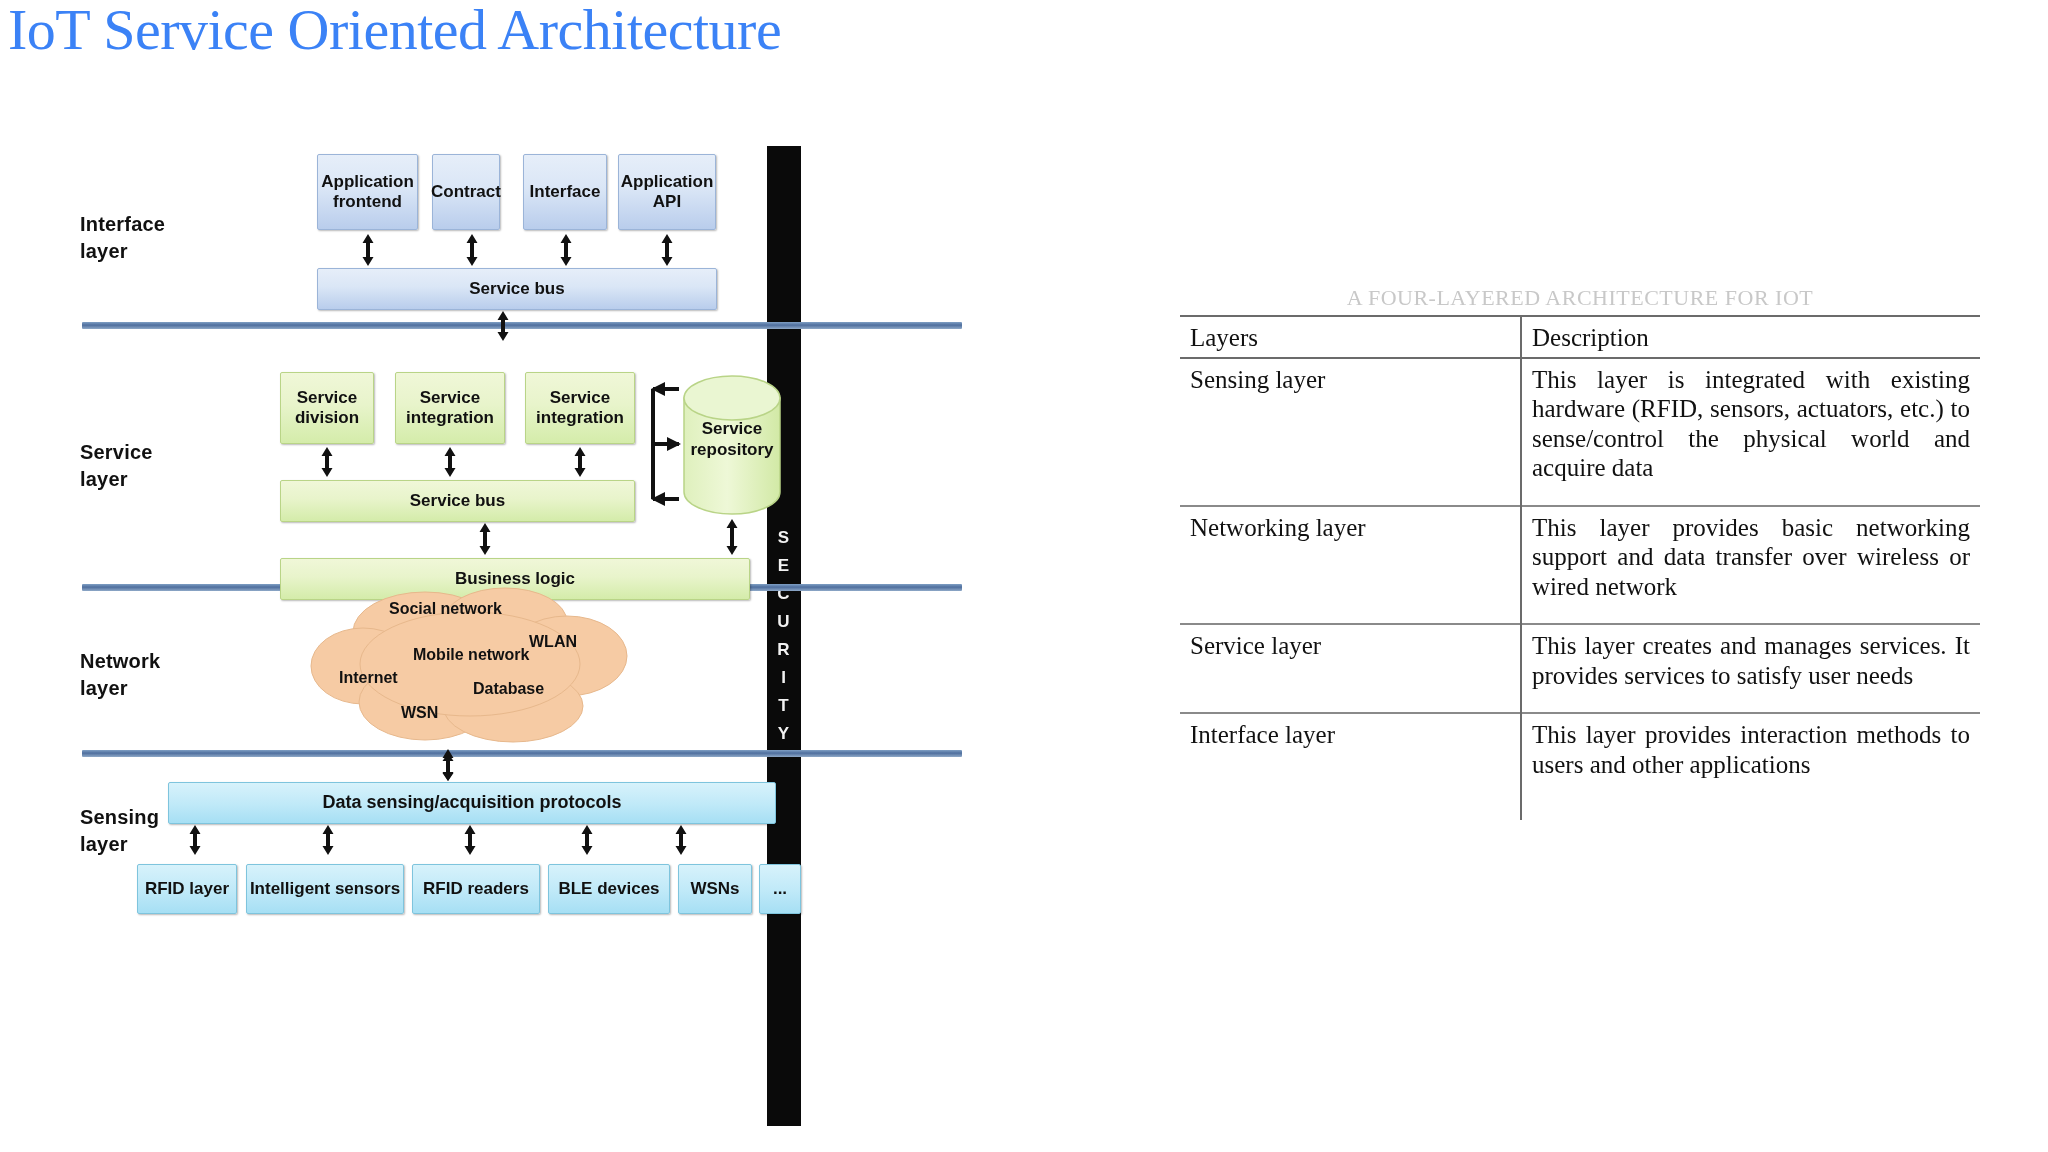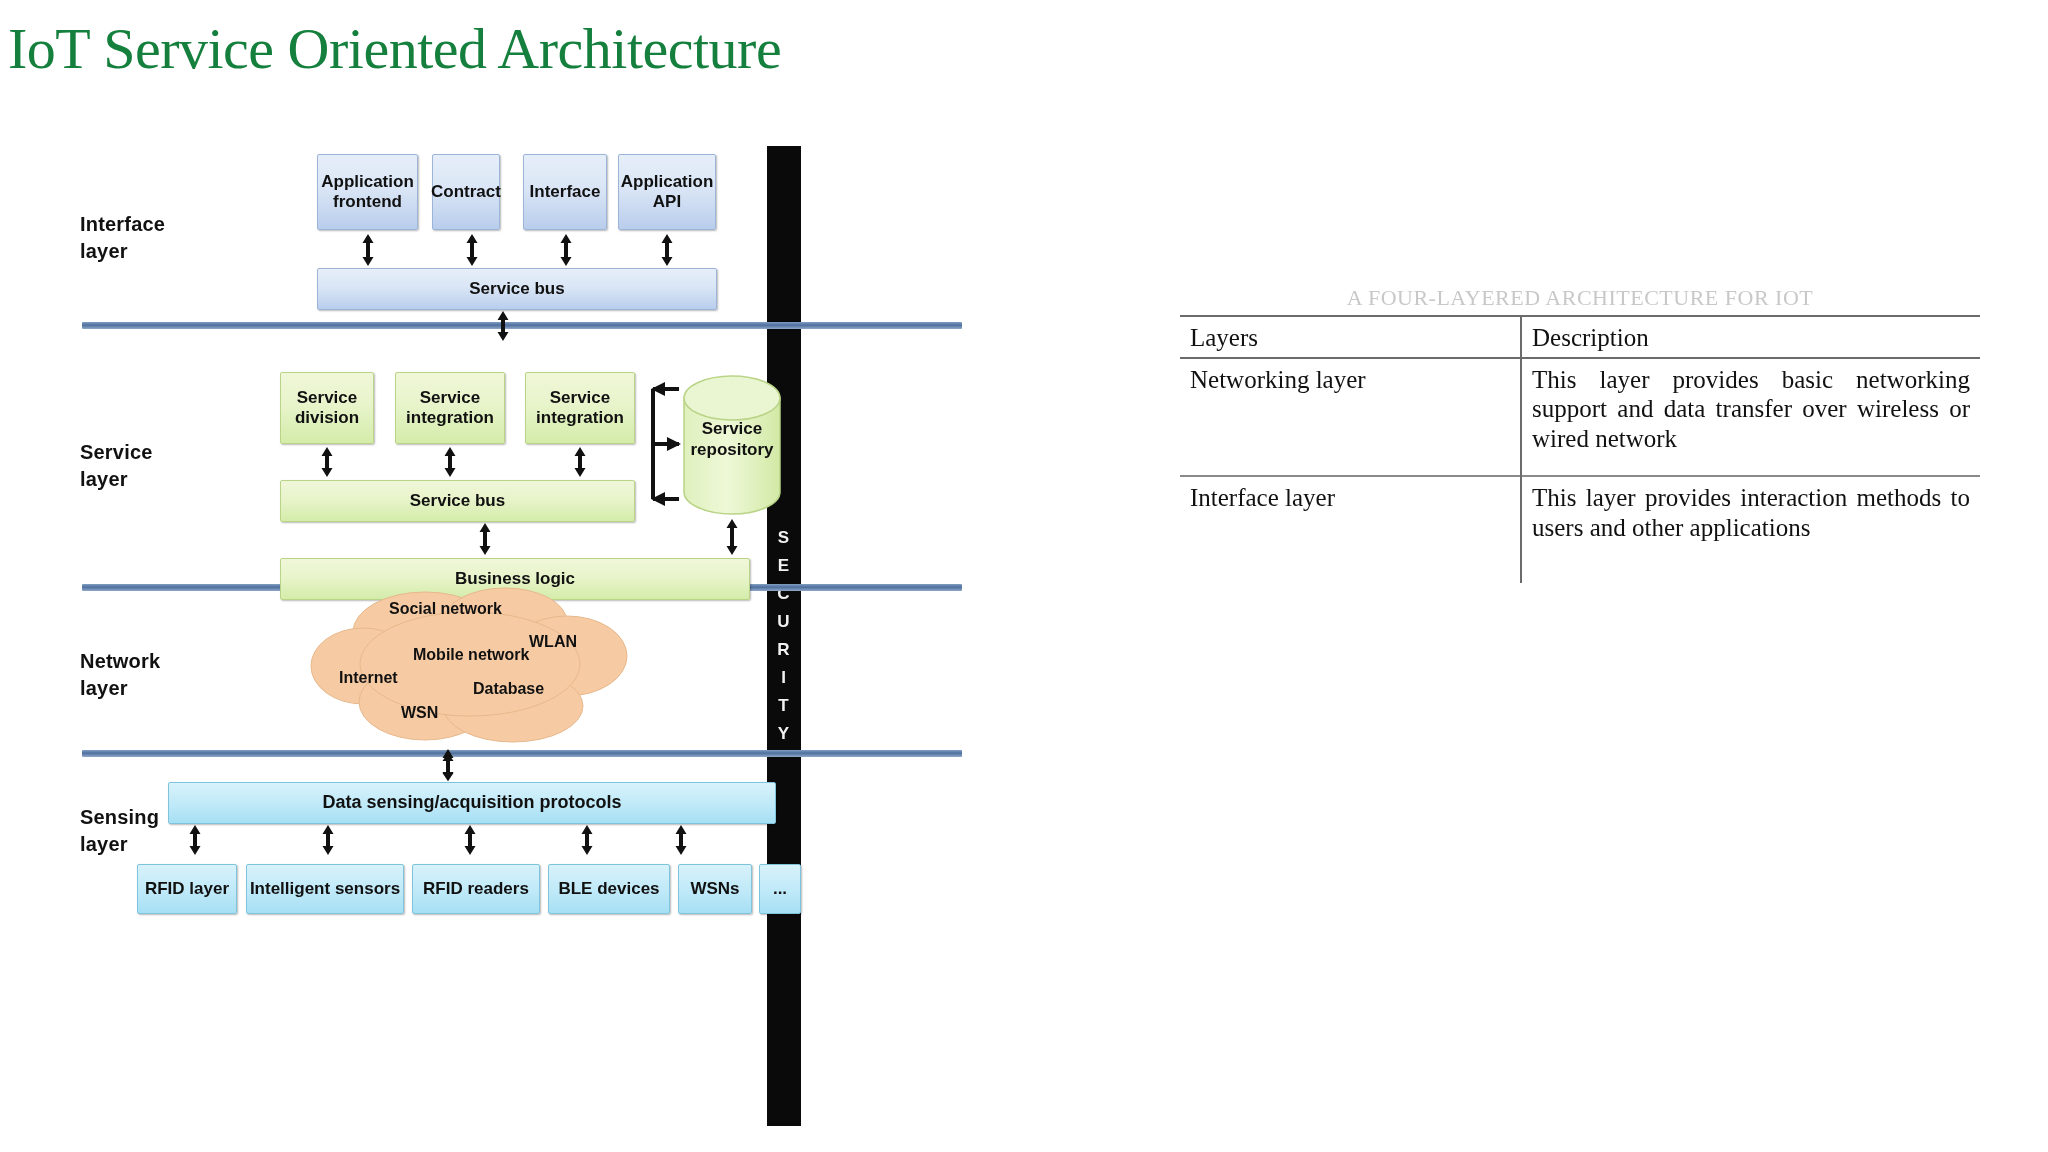--- a/index.html
+++ b/index.html
@@ -3,23 +3,23 @@
 <meta charset="utf-8">
 <style>
   html,body{margin:0;padding:0;}
   body{
     width:2048px;height:1152px;background:#ffffff;
     font-family:"Liberation Sans", sans-serif;
     overflow:hidden;position:relative;
   }
   
   #page-title{
-    position:absolute;left:8px;top:19px;
+    position:absolute;left:8px;top:0;
     font-family:"Liberation Serif", serif;
-    font-size:58px;line-height:1.05;color:#15803d;
+    font-size:58px;line-height:1.05;color:#3b82f6;
     letter-spacing:-0.5px;
     white-space:nowrap;
   }
 
   
   #diagram{
     position:absolute;left:95px;top:186px;width:940px;height:960px;
     background:#ffffff;
   }
   .lbl{
@@ -355,23 +355,31 @@
 </div>
 
 <div id="table-panel">
   <div id="table-caption">A FOUR-LAYERED ARCHITECTURE FOR IOT</div>
   <table class="arch">
     <tbody>
       <tr class="hdr top-rule">
         <td class="c1">Layers</td>
         <td class="c2">Description</td>
       </tr>
+      <tr>
+        <td class="c1">Sensing layer</td>
+        <td class="c2 just">This layer is integrated with existing hardware (RFID, sensors, actuators, etc.) to sense/control the physical world and acquire data</td>
+      </tr>
       <tr class="rule">
         <td class="c1">Networking layer</td>
         <td class="c2 just">This layer provides basic networking support and data transfer over wireless or wired network</td>
       </tr>
+      <tr class="rule">
+        <td class="c1">Service layer</td>
+        <td class="c2 just">This layer creates and manages services. It provides services to satisfy user needs</td>
+      </tr>
       <tr class="rule last">
         <td class="c1" style="padding-bottom:70px;">Interface layer</td>
         <td class="c2 just">This layer provides interaction methods to users and other applications</td>
       </tr>
     </tbody>
   </table>
 </div>
 
 </body></html>

